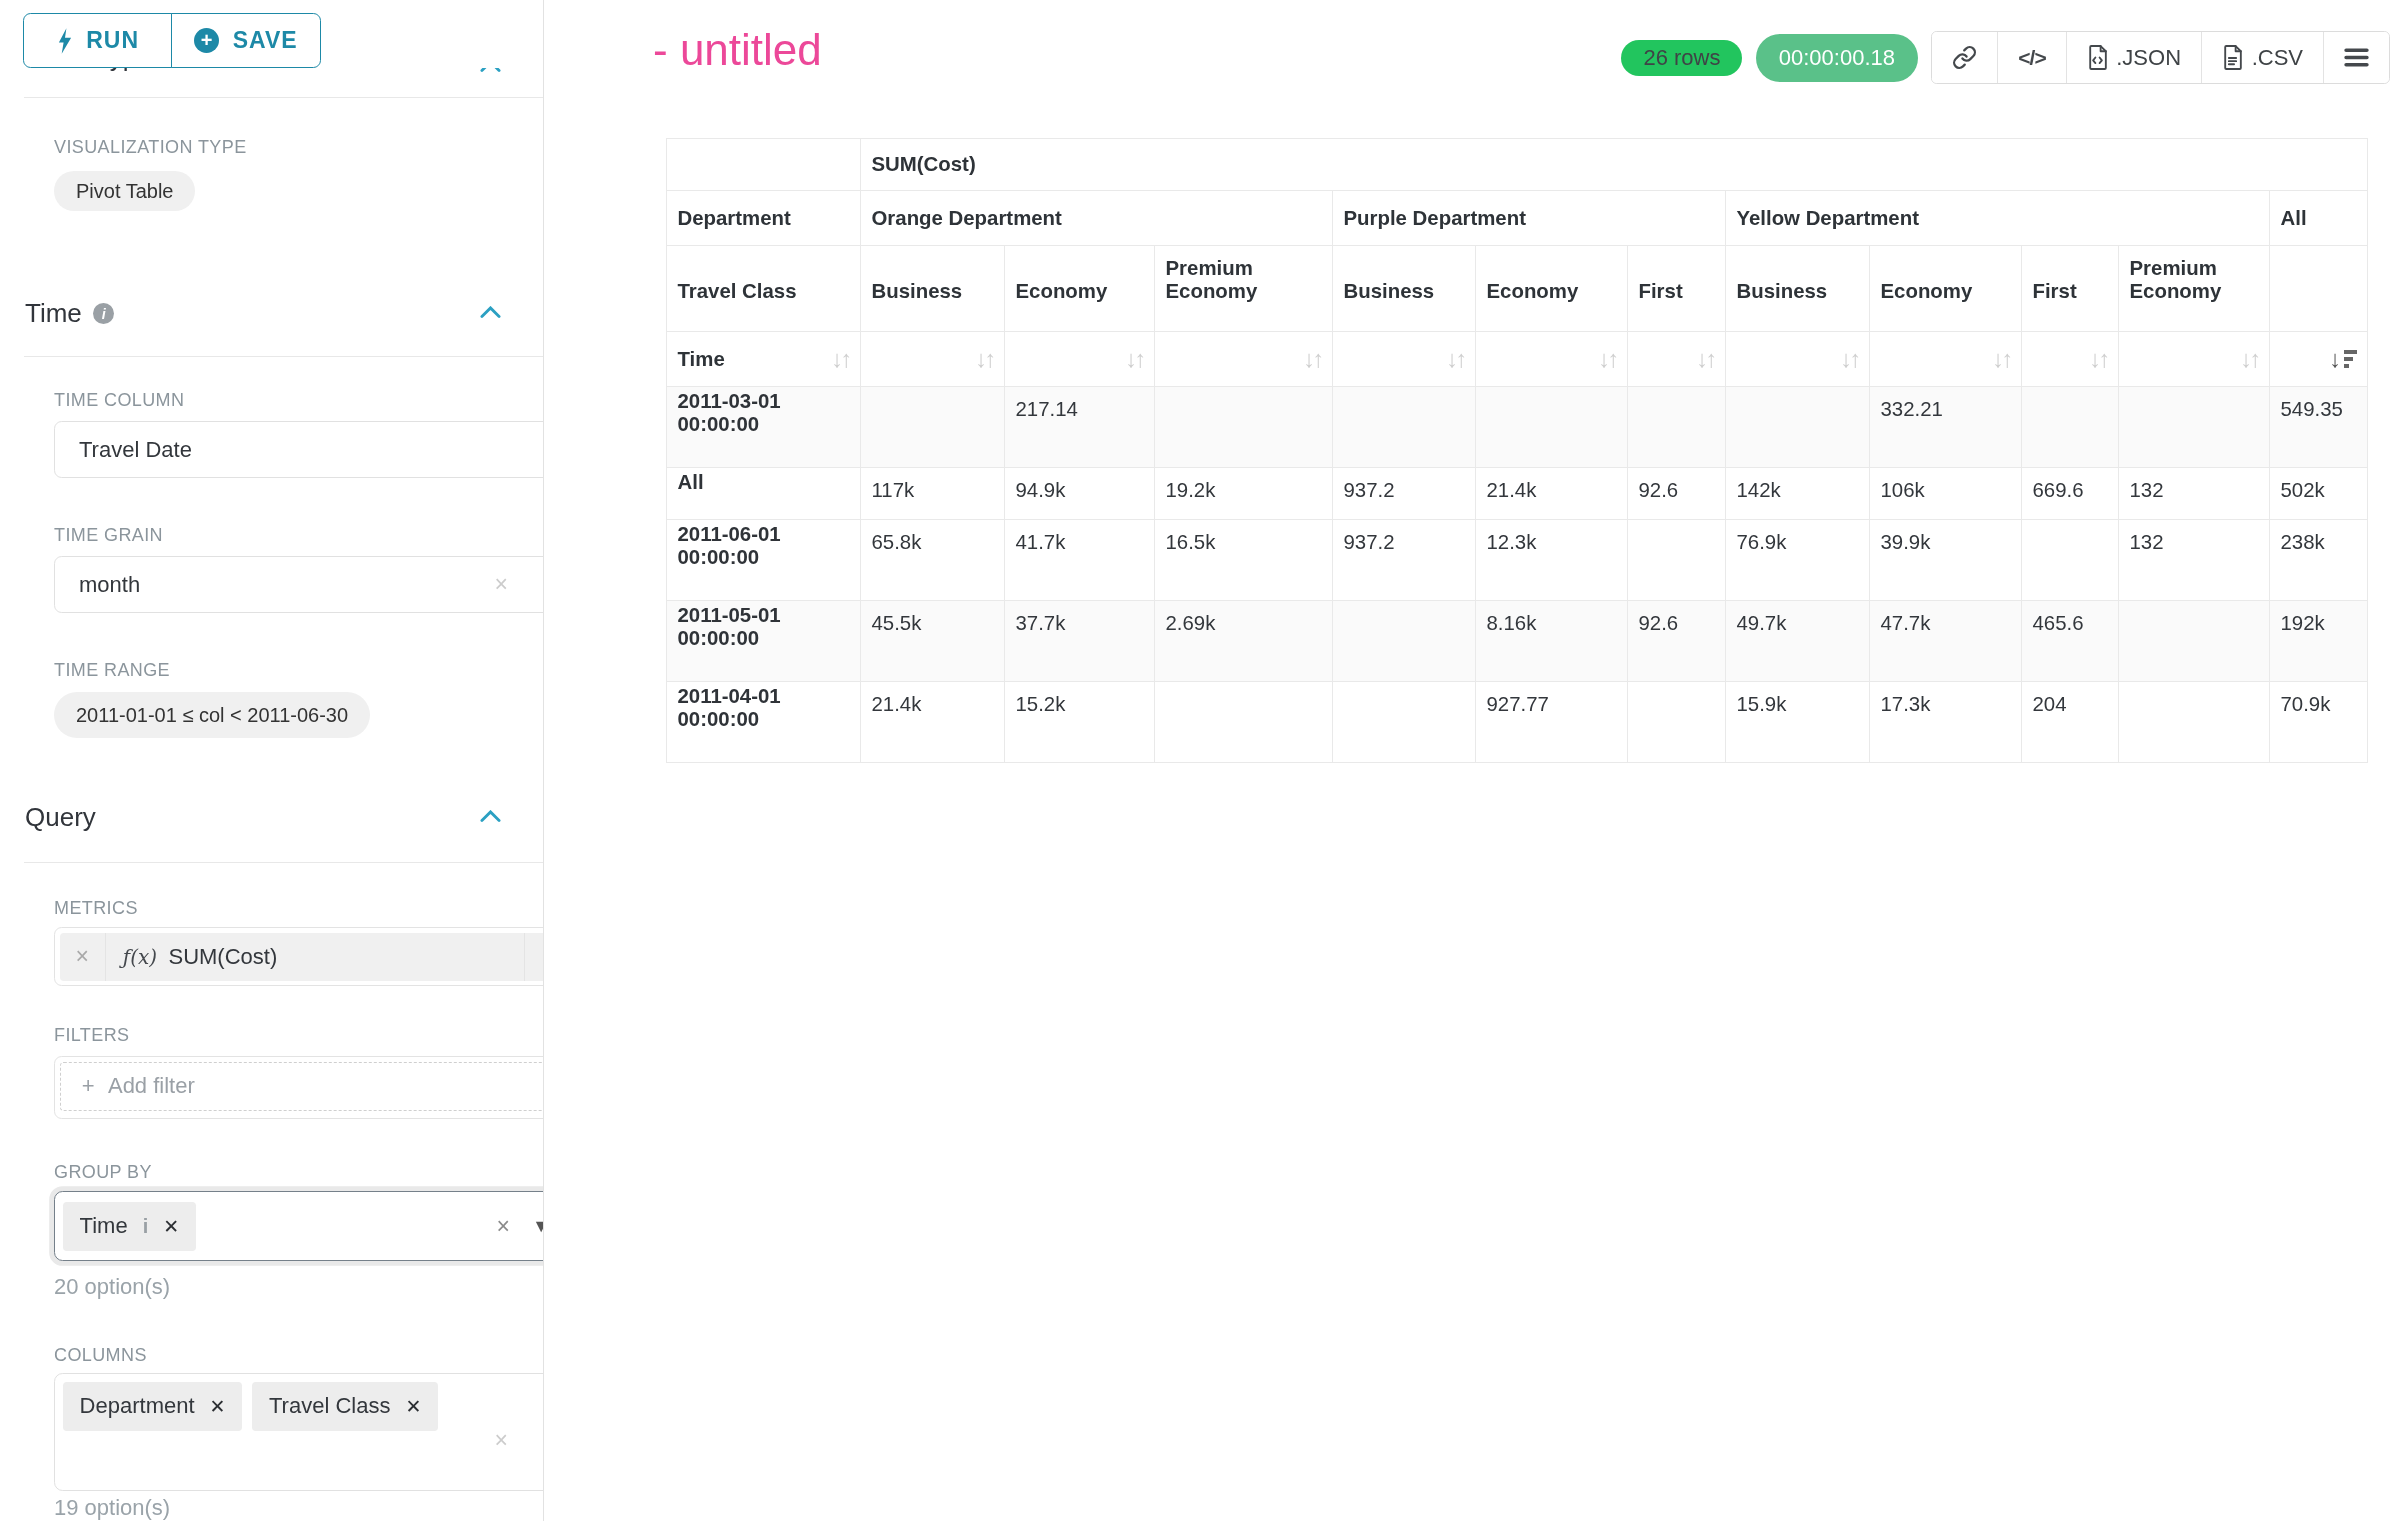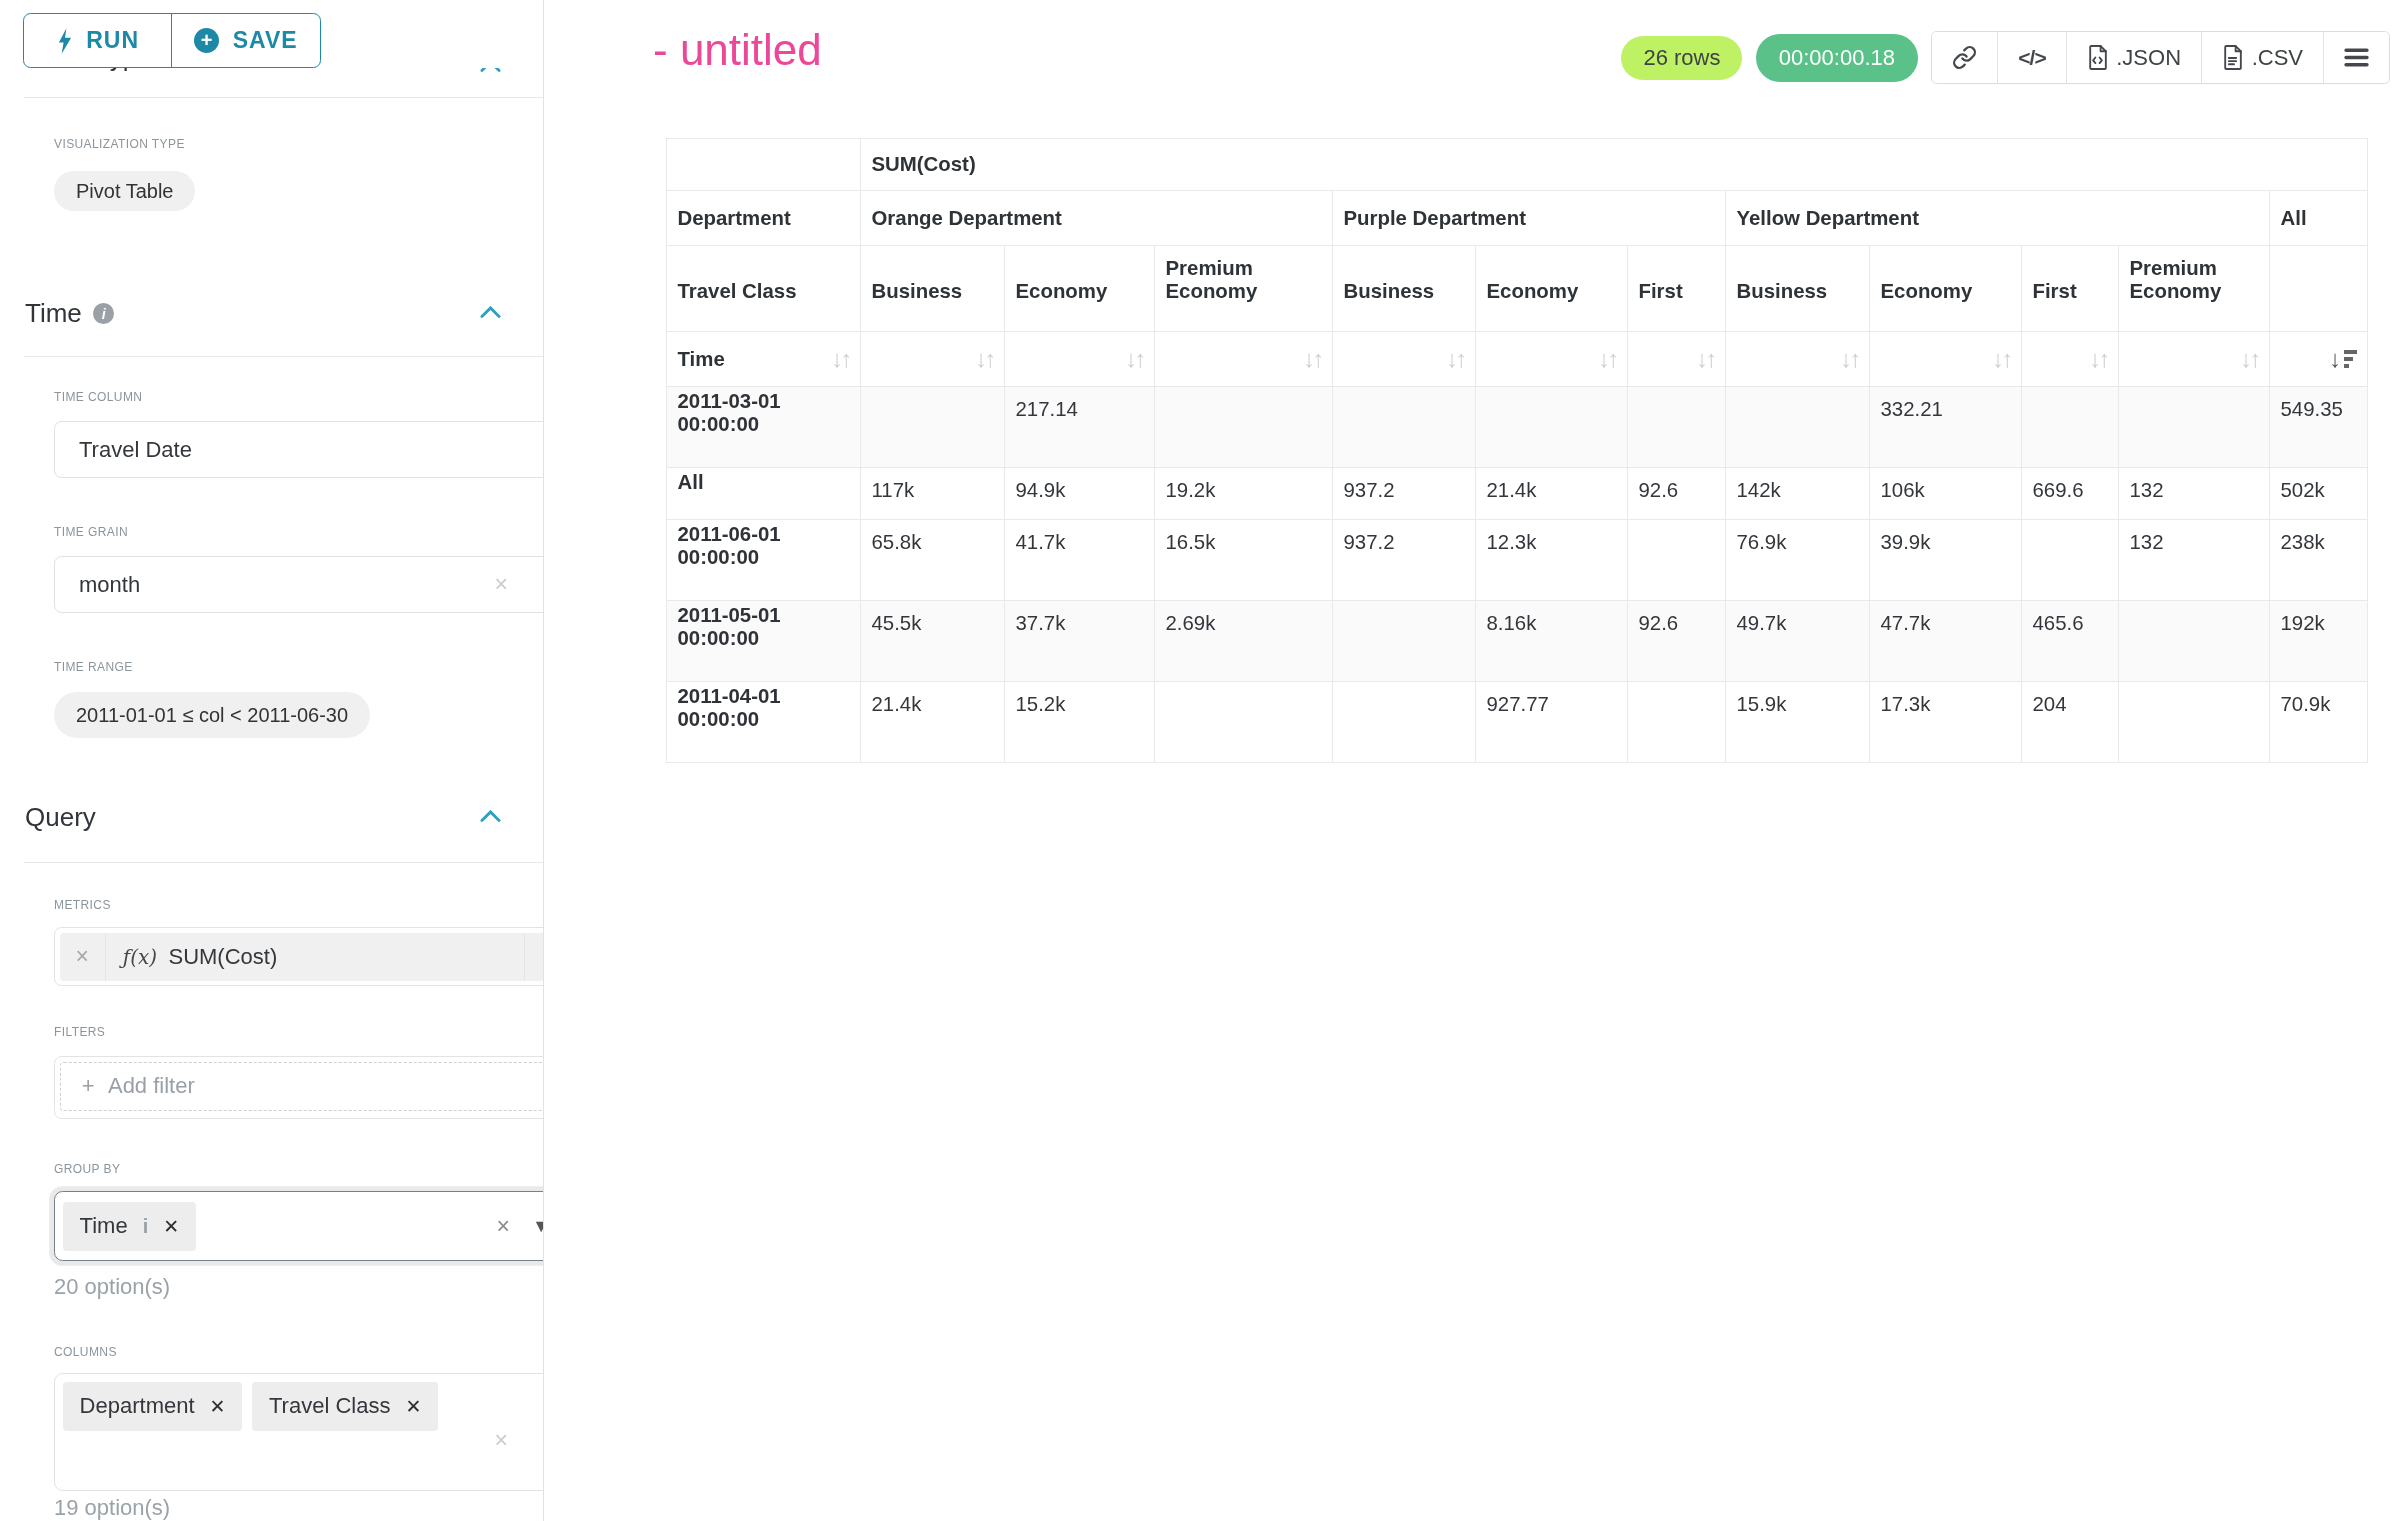--- a/index.html
+++ b/index.html
@@ -16,21 +16,21 @@
     font-size:23px; font-weight:700; letter-spacing:1px; cursor:pointer; }
   .rs-btn.run { border-radius:7.6px 0 0 7.6px; }
   .rs-btn.save { border-radius:0 7.6px 7.6px 0; margin-left:-1.9px; }
   .save-plus { display:inline-flex; width:25px; height:25px; border-radius:50%;
     background:#1d89a7; color:#fff; font-size:20px; font-weight:700;
     align-items:center; justify-content:center; }
   .chart-type-h { position:absolute; left:25px; top:42px; z-index:1; font-size:26px;
     font-weight:500; color:#31353b; }
   .ct-chev { position:absolute; right:42px; top:60px; z-index:1; }
   .sep { position:absolute; left:24px; width:539px; border-top:1px solid #e8e8e8; }
-  .plabel { position:absolute; left:54px; font-size:12px; font-weight:500;
+  .plabel { position:absolute; left:54px; font-size:18px; font-weight:500;
     letter-spacing:0.4px; color:#8b959c; }
   .pill { position:absolute; left:54px; display:inline-flex; align-items:center;
     background:#f0f0f0; border-radius:23px; color:#333; font-size:20px; padding:0 22px; }
   .section-h { position:absolute; left:25px; display:flex; align-items:center; gap:11.4px;
     font-size:26px; font-weight:500; color:#31353b; }
   .info-dot { display:inline-flex; width:21px; height:21px; border-radius:50%;
     background:#9aa0a5; color:#fff; font-size:14.3px; font-weight:700; font-style:italic;
     align-items:center; justify-content:center; }
   .sec-chev { position:absolute; right:42px; }
   .select { position:absolute; left:54px; width:522px; height:57px; background:#fff;
@@ -64,22 +64,22 @@
   .helper { position:absolute; left:54px; font-size:22px; color:#9aa3a9; }
   .gb-caret { position:absolute; right:25px; font-size:18px; color:#555; }
   .gb-x { position:absolute; right:65px; font-size:23px; color:#8b8b8b; }
 
   
   .main { position:absolute; left:618px; top:0; width:1788px; height:1522px; background:#fff; }
   .chart-title { position:absolute; left:35px; top:25px; font-size:44px; font-weight:400;
     color:#ec4899; }
   .hdr-right { position:absolute; right:16px; top:31px; height:53px; display:flex;
     align-items:center; gap:13.3px; }
-  .rowcount { display:flex; align-items:center; height:44px; padding:0 22px;
-    background:#bef264; border-radius:22px; font-size:22px; color:#3f4346; }
+  .rowcount { display:flex; align-items:center; height:36px; padding:0 22px;
+    background:#22c55e; border-radius:22px; font-size:22px; color:#3f4346; }
   .timer { display:flex; align-items:center; height:48px; padding:0 23px;
     background:#5ac189; border-radius:24px; font-size:22px; color:#fff; }
   .iconbar { display:flex; align-items:stretch; height:53px; background:#fff;
     border:1.9px solid #dcdcdc; border-radius:5.7px; overflow:hidden; }
   .ib-btn { display:flex; align-items:center; justify-content:center; gap:8.6px;
     padding:0 20px; border-right:1.9px solid #e3e3e3; background:#fff; cursor:pointer;
     font-size:22px; color:#3f4346; }
   .ib-btn:last-child { border-right:none; }
   .code-glyph { font-size:21px; font-weight:600; letter-spacing:-1px; color:#44484c; }
 

